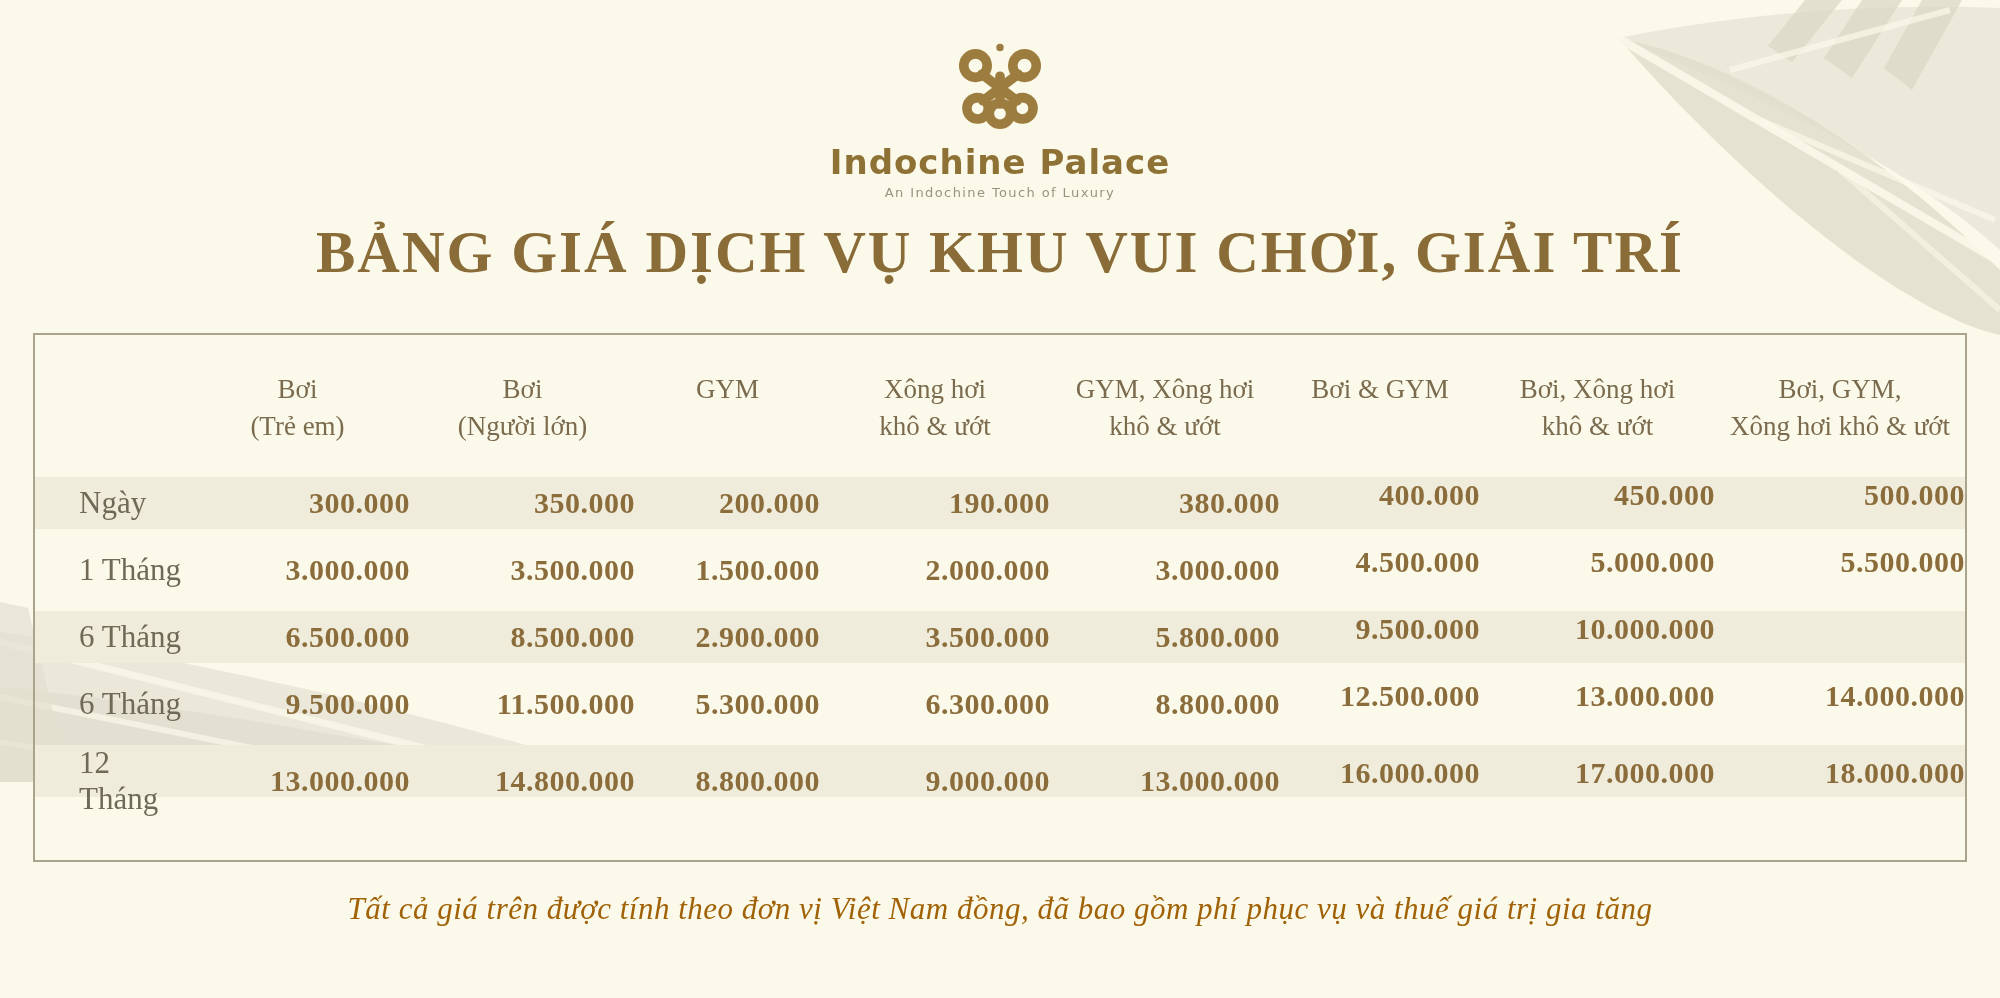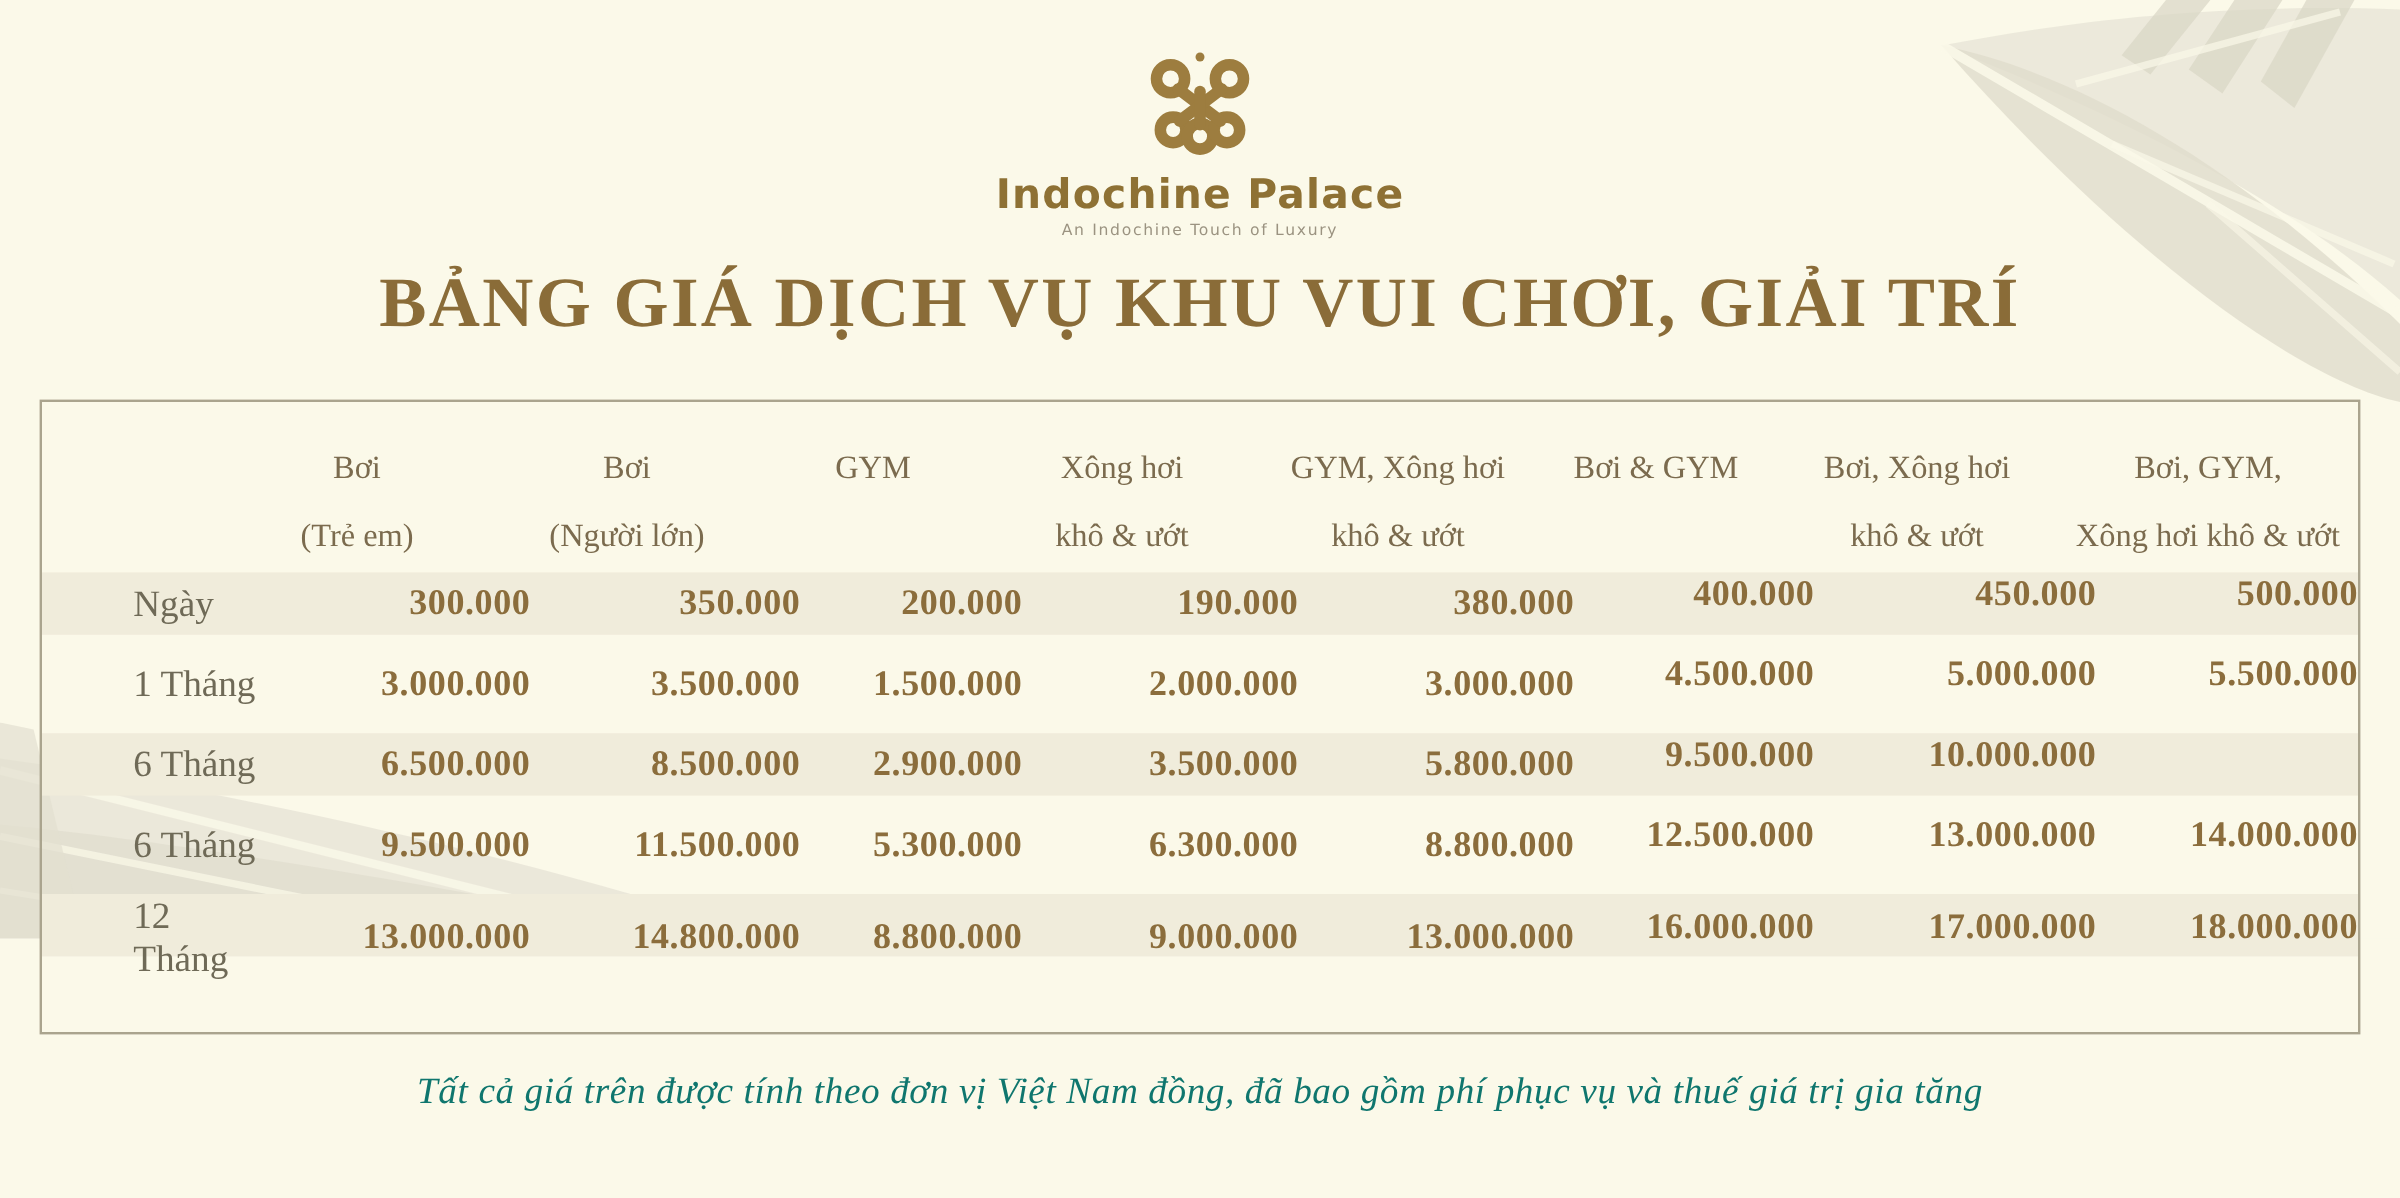--- a/index.html
+++ b/index.html
@@ -40,37 +40,37 @@
     position:absolute;left:33px;top:333px;width:1934px;height:529px;
     border:2px solid #aaa48e;background:transparent;z-index:3;
     box-sizing:border-box;
     --cols:150px 225px 225px 185px 230px 230px 200px 235px 1fr;
     padding-top:30px;
   }
   .thead-row,.trow{display:grid;grid-template-columns:var(--cols);align-items:center;}
   .thead-row{height:112px;align-items:start;}
   .hcell{
     display:flex;flex-direction:column;align-items:center;text-align:right;
-    color:#7b6b4e;font-size:27px;line-height:37px;padding-top:6px;gap:20px;
-  }
-  .trow{height:52px;margin-bottom:15px;padding-left:32px;}
+    color:#7b6b4e;font-size:27px;line-height:37px;padding-top:6px;
+  }
+  .trow{height:52px;margin-bottom:15px;}
   .trow.band{background:#f0ecdb;}
   .rlabel{
     color:#6f6a57;font-size:31px;padding-left:44px;
   }
   .cell{
     text-align:right;color:#8b6d3c;font-weight:bold;font-size:30px;
     letter-spacing:0.5px;
   }
   .cell.r{transform:translateY(-8px);}
 
   
   .footnote{
     position:absolute;top:891px;left:0;width:100%;text-align:center;z-index:2;
-    font-style:italic;font-size:31px;color:#0f766e;letter-spacing:0.5px;
+    font-style:italic;font-size:31px;color:#a16207;letter-spacing:0.5px;
   }
 </style>
 </head>
 <body>
 
 <div class="page">
 
   <svg class="leaf leaf-tr" width="390" height="335" viewBox="0 0 390 335">
     <path d="M8 38 C 110 18, 240 2, 390 8 L390 250 C 290 160, 130 85, 8 38 Z" fill="#e9e6d8" opacity="0.85"></path>
     <path d="M8 38 C 130 62, 270 150, 390 270 L390 335 C 300 315, 150 200, 8 38 Z" fill="#e0dccc" opacity="0.8"></path>

